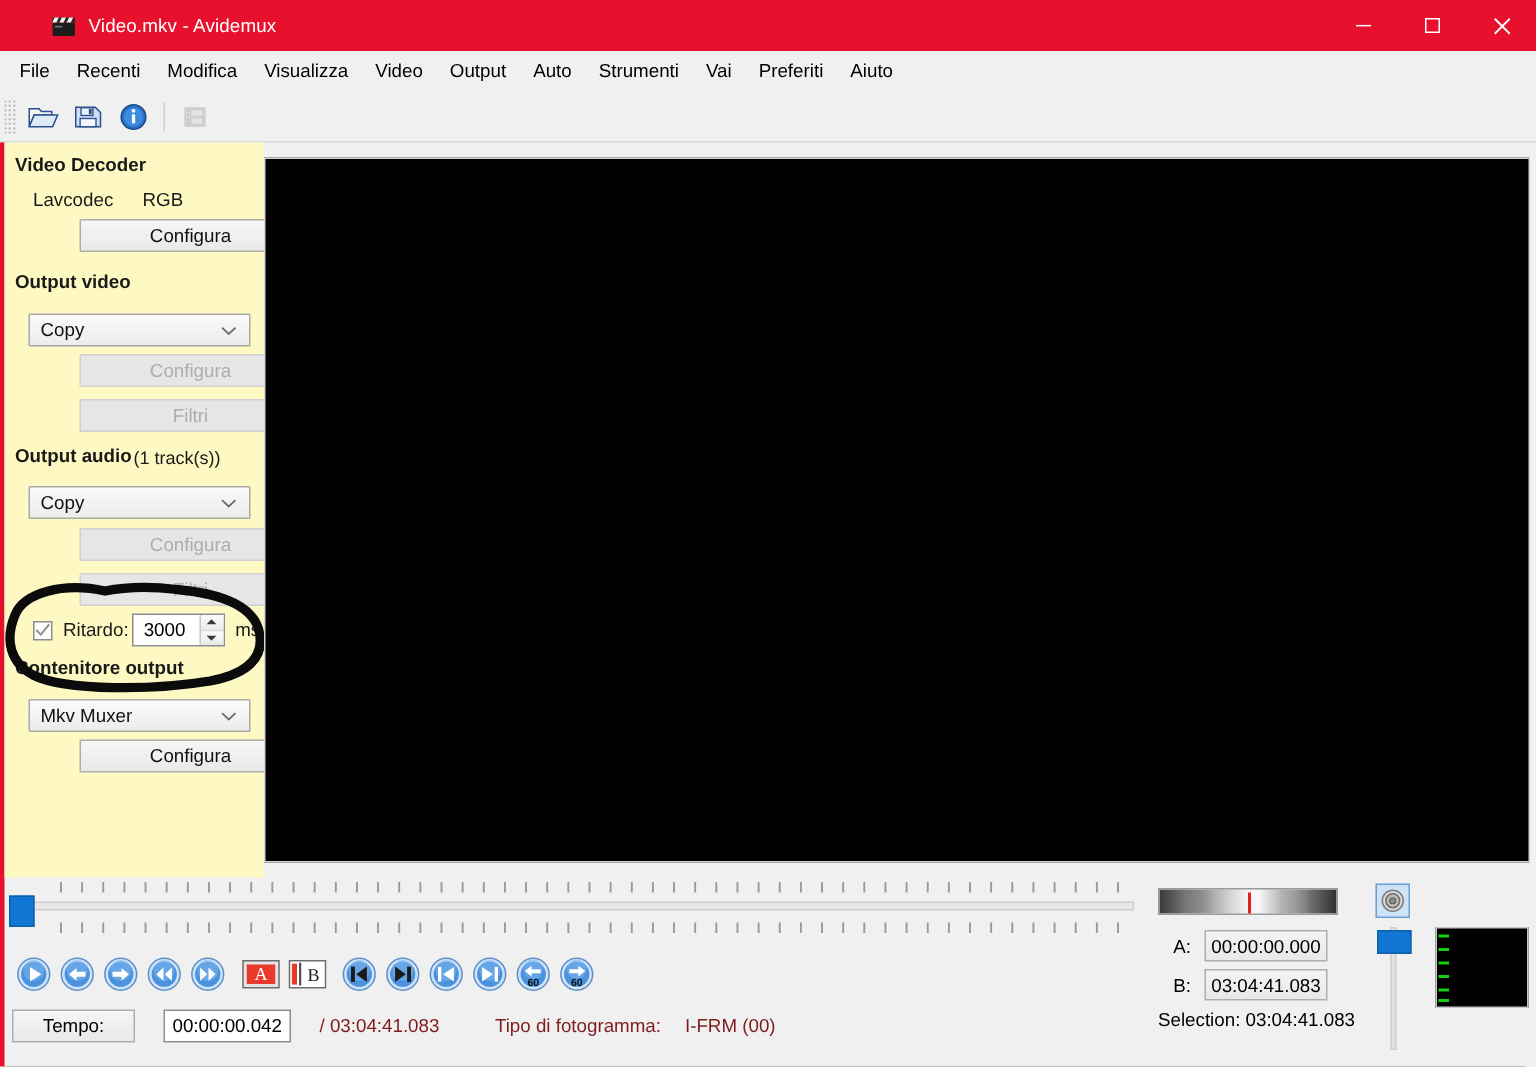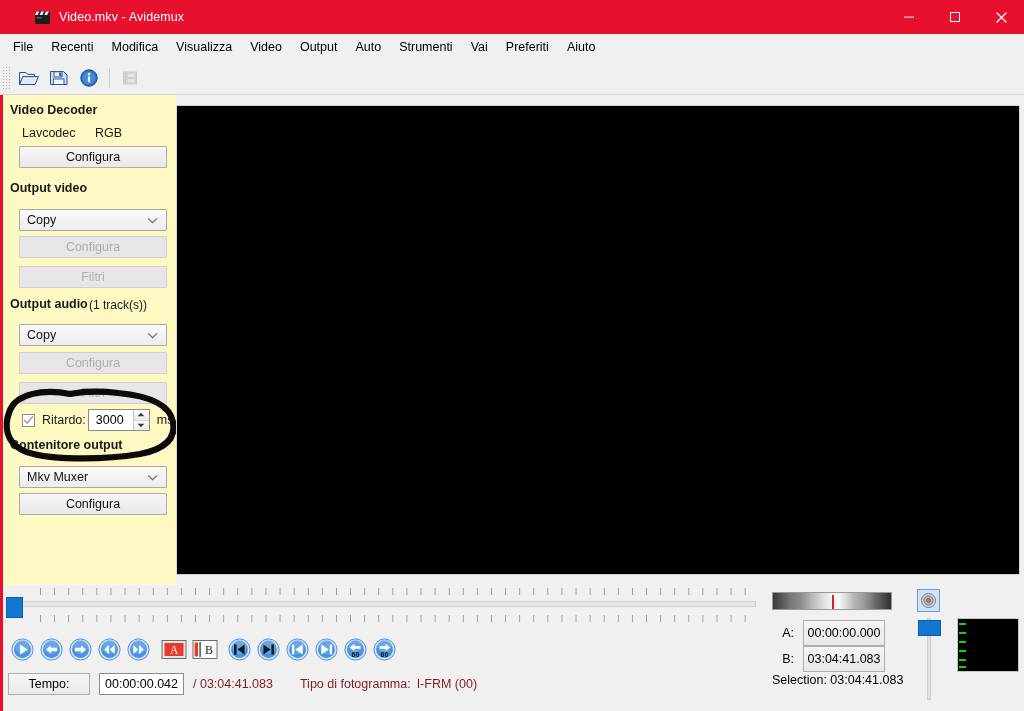--- a/index.html
+++ b/index.html
@@ -83,20 +83,21 @@
   }
   .sec-sub { font-size: 12px; color:#1a1a1a; font-weight: normal; }
 
   .qbutton {
     background: linear-gradient(#f6f6f6, #e9e9e9);
     border: 1px solid #adadad;
     height: 22px;
     display:flex; align-items:center; justify-content:center;
     font-size:12.5px; color:#101010;
     border-radius: 1px;
+    margin-left: 34px;
   }
   .qbutton.disabled {
     background: #e6e6e6; border:1px solid #d0d0d0; color:#adadad;
   }
   .qcombo {
     background: linear-gradient(#fafafa, #ececec);
     border: 1px solid #a9a9a9;
     height: 22px;
     display:flex; align-items:center;
     padding-left: 7px;
@@ -162,21 +163,21 @@
 
   
   #navbar {
     position:absolute; left:10px; top:634px; height:30px; display:flex; align-items:center; gap:5px;
   }
   .navbtn { width:24px; height:24px; display:flex; align-items:center; justify-content:center; }
   .abbtn { width:26px; height:22px; display:flex; align-items:center; justify-content:center; }
 
   
   #statusbar {
-    position:absolute; left:8px; top:672px; height:24px; display:flex; align-items:center; gap:9px;
+    position:absolute; left:8px; top:672px; height:24px; display:flex; align-items:center; gap:19px;
   }
   .tempo-btn {
     width: 82px; height:22px;
     background: linear-gradient(#f6f6f6, #e9e9e9);
     border:1px solid #adadad;
     display:flex; align-items:center; justify-content:center;
     font-size:12.5px;
   }
   .time-field {
     width: 85px; height:22px; background:#fff; border:1px solid #8c8c8c;
@@ -196,21 +197,21 @@
       #d5d5d5 63%, #c0c0c0 67%, #b8b8b8 68%,
       #9a9a9a 77%, #7a7a7a 84%, #707070 85%,
       #4a4a4a 94%, #2f2f2f 100%);
   }
   #volbar .redmark {
     position:absolute; left:50%; top:2px; width:2px; height:14px; background:#e02020;
   }
   .ab-row { position:absolute; display:flex; align-items:center; }
   .ab-label { width:22px; text-align:right; font-size:12.5px; margin-right:9px; }
   .ab-field {
-    width:82px; height:26px;
+    width:82px; height:21px;
     background: linear-gradient(#f4f4f4,#e8e8e8);
     border:1px solid #adadad;
     display:flex; align-items:center; justify-content:center;
     font-size:12.5px;
   }
   #selection-text { position:absolute; left:0; top:81px; font-size:12.5px; }
 
   
   #spk {
     position:absolute; left:145px; top:-3px; width:23px; height:23px;

